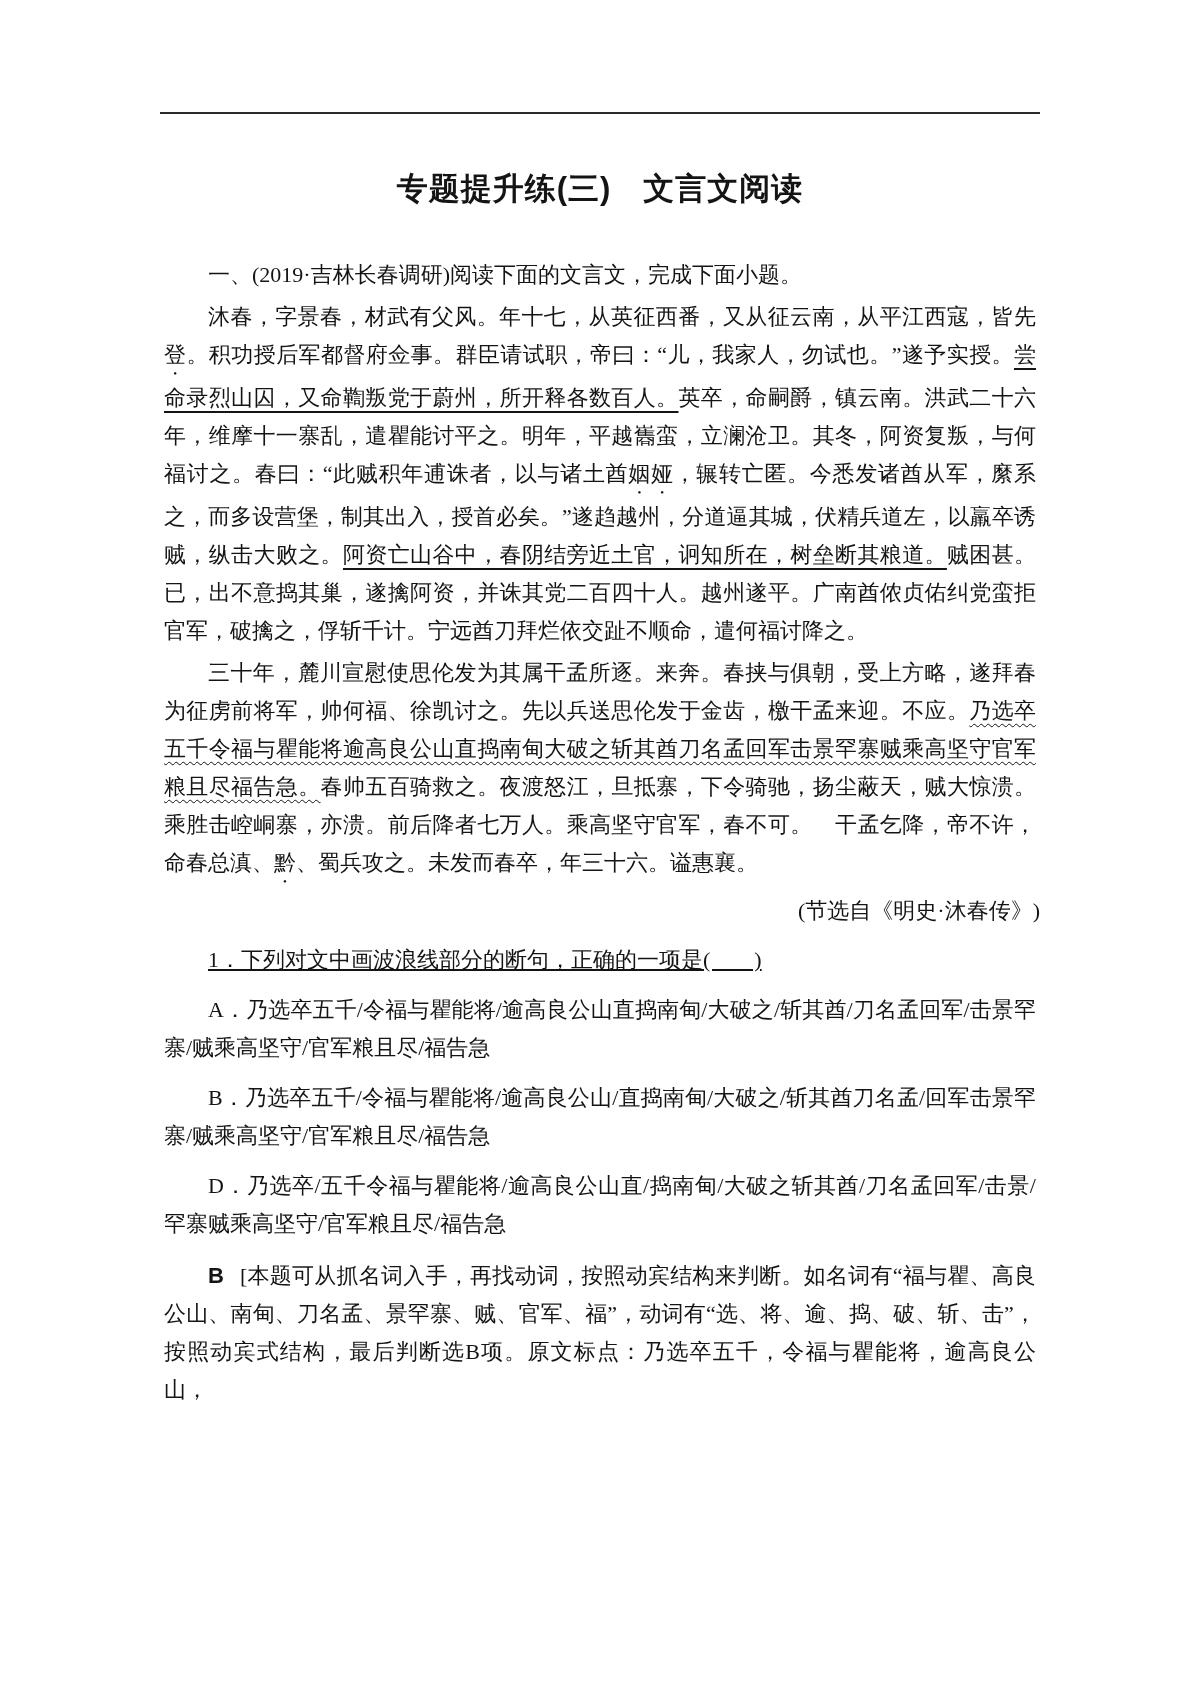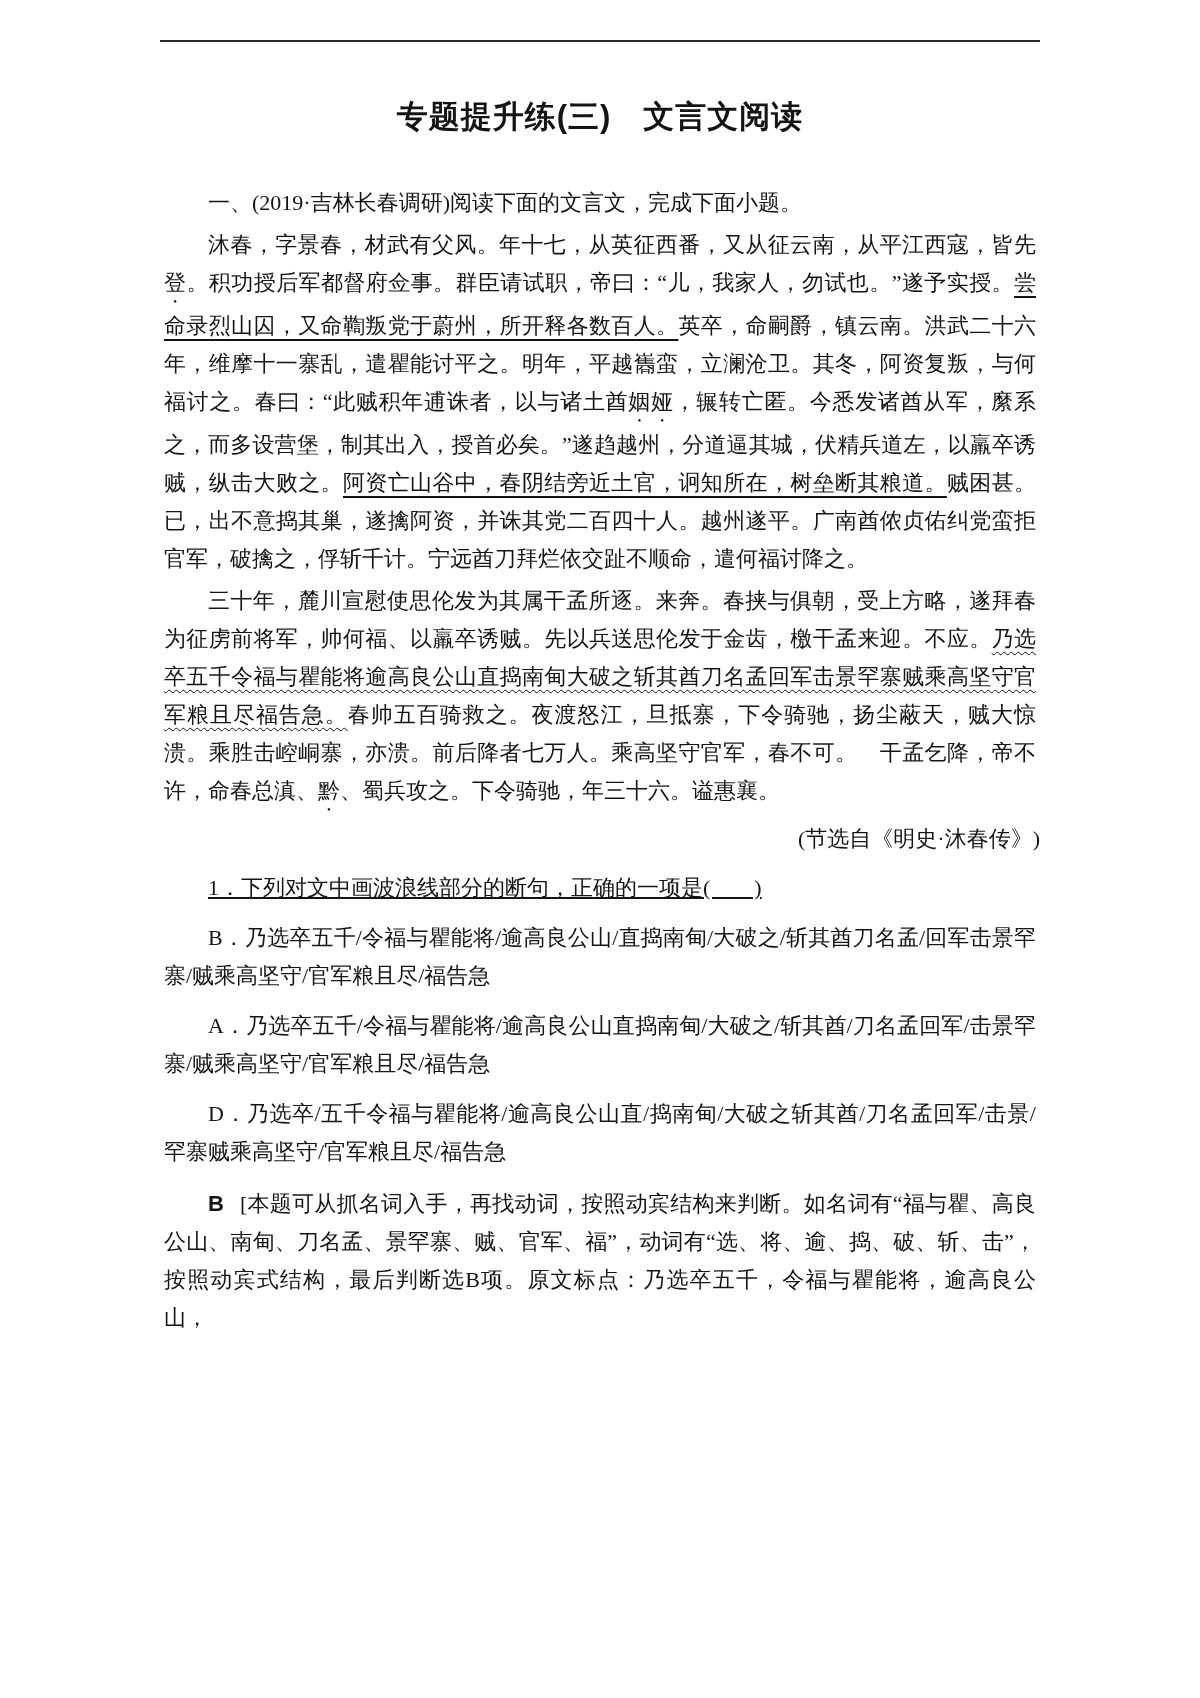--- a/index.html
+++ b/index.html
@@ -2,21 +2,21 @@
 <html><head>
 <meta charset="utf-8">
 <style>
   * { box-sizing: border-box; }
   html, body { margin: 0; padding: 0; background: #ffffff; }
   .page {
     width: 1200px;
     height: 1698px;
     margin: 0 auto;
     background: #ffffff;
-    padding: 40px 160px 40px 160px;
+    padding: 112px 160px 40px 160px;
     font-family: "Liberation Serif", "DejaVu Serif", serif;
     color: #141414;
     overflow: hidden;
     position: relative;
   }
   .top-rule {
     height: 0;
     border-top: 2px solid #2a2a2a;
     margin-bottom: 54px;
   }
@@ -74,26 +74,26 @@
 <div class="page">
 
   <div class="top-rule"></div>
 
   <h1 class="title">专题提升练(三)　文言文阅读</h1>
 
   <p class="para">一、(2019·吉林长春调研)阅读下面的文言文，完成下面小题。</p>
 
   <p class="para"><span>沐春，字景春，材武有父风。年十七，从英征西番，又从征云南，从平江西寇，皆先</span><span class="em">登</span><span>。积功授后军都督府佥事。群臣请试职，帝曰：“儿，我家人，勿试也。”遂予实授。</span><span class="u">尝命录烈山囚，又命鞫叛党于蔚州，所开释各数百人。</span><span>英卒，命嗣爵，镇云南。洪武二十六年，维摩十一寨乱，遣瞿能讨平之。明年，平越巂蛮，立澜沧卫。其冬，阿资复叛，与何福讨之。春曰：“此贼积年逋诛者，以与诸土酋</span><span class="em">姻娅</span><span>，辗转亡匿。今悉发诸酋从军，縻系之，而多设营堡，制其出入，授首必矣。”遂趋越州，分道逼其城，伏精兵道左，以羸卒诱贼，纵击大败之。</span><span class="u">阿资亡山谷中，春阴结旁近土官，诇知所在，树垒断其粮道。</span><span>贼困甚。已，出不意捣其巢，遂擒阿资，并诛其党二百四十人。越州遂平。广南酋侬贞佑纠党蛮拒官军，破擒之，俘斩千计。宁远酋刀拜烂依交趾不顺命，遣何福讨降之。</span></p>
 
-  <p class="para"><span>三十年，麓川宣慰使思伦发为其属干孟所逐。来奔。春挟与俱朝，受上方略，遂拜春为征虏前将军，帅何福、以羸卒诱贼。先以兵送思伦发于金齿，檄干孟来迎。不应。</span><span class="wavy">乃选卒五千令福与瞿能将逾高良公山直捣南甸大破之斩其酋刀名孟回军击景罕寨贼乘高坚守官军粮且尽福告急。</span><span>春帅五百骑救之。夜渡怒江，旦抵寨，下令骑驰，扬尘蔽天，贼大惊溃。乘胜击崆峒寨，亦溃。前后降者七万人。乘高坚守官军，春不可。　干孟乞降，帝不许，命春总滇、</span><span class="em">黔</span><span>、蜀兵攻之。下令骑驰，年三十六。谥惠襄。</span></p>
+  <p class="para"><span>三十年，麓川宣慰使思伦发为其属干孟所逐。来奔。春挟与俱朝，受上方略，遂拜春为征虏前将军，帅何福、徐凯讨之。先以兵送思伦发于金齿，檄干孟来迎。不应。</span><span class="wavy">乃选卒五千令福与瞿能将逾高良公山直捣南甸大破之斩其酋刀名孟回军击景罕寨贼乘高坚守官军粮且尽福告急。</span><span>春帅五百骑救之。夜渡怒江，旦抵寨，下令骑驰，扬尘蔽天，贼大惊溃。乘胜击崆峒寨，亦溃。前后降者七万人。乘高坚守官军，春不可。　干孟乞降，帝不许，命春总滇、</span><span class="em">黔</span><span>、蜀兵攻之。未发而春卒，年三十六。谥惠襄。</span></p>
 
 
   <p class="attribution">(节选自《明史·沐春传》)</p>
 
   <p class="para question">1．下列对文中画波浪线部分的断句，正确的一项是(　　)</p>
 
+  <p class="para option">A．乃选卒五千/令福与瞿能将/逾高良公山直捣南甸/大破之/斩其酋/刀名孟回军/击景罕寨/贼乘高坚守/官军粮且尽/福告急</p>
   <p class="para option">B．乃选卒五千/令福与瞿能将/逾高良公山/直捣南甸/大破之/斩其酋刀名孟/回军击景罕寨/贼乘高坚守/官军粮且尽/福告急</p>
-  <p class="para option">A．乃选卒五千/令福与瞿能将/逾高良公山直捣南甸/大破之/斩其酋/刀名孟回军/击景罕寨/贼乘高坚守/官军粮且尽/福告急</p>
   <p class="para option">D．乃选卒/五千令福与瞿能将/逾高良公山直/捣南甸/大破之斩其酋/刀名孟回军/击景/罕寨贼乘高坚守/官军粮且尽/福告急</p>
 
   <p class="para answer"><span class="answer-label">B</span><span>[本题可从抓名词入手，再找动词，按照动宾结构来判断。如名词有“福与瞿、高良公山、南甸、刀名孟、景罕寨、贼、官军、福”，动词有“选、将、逾、捣、破、斩、击”，按照动宾式结构，最后判断选B项。原文标点：乃选卒五千，令福与瞿能将，逾高良公山，</span></p>
 
 </div>
 
 </body></html>

